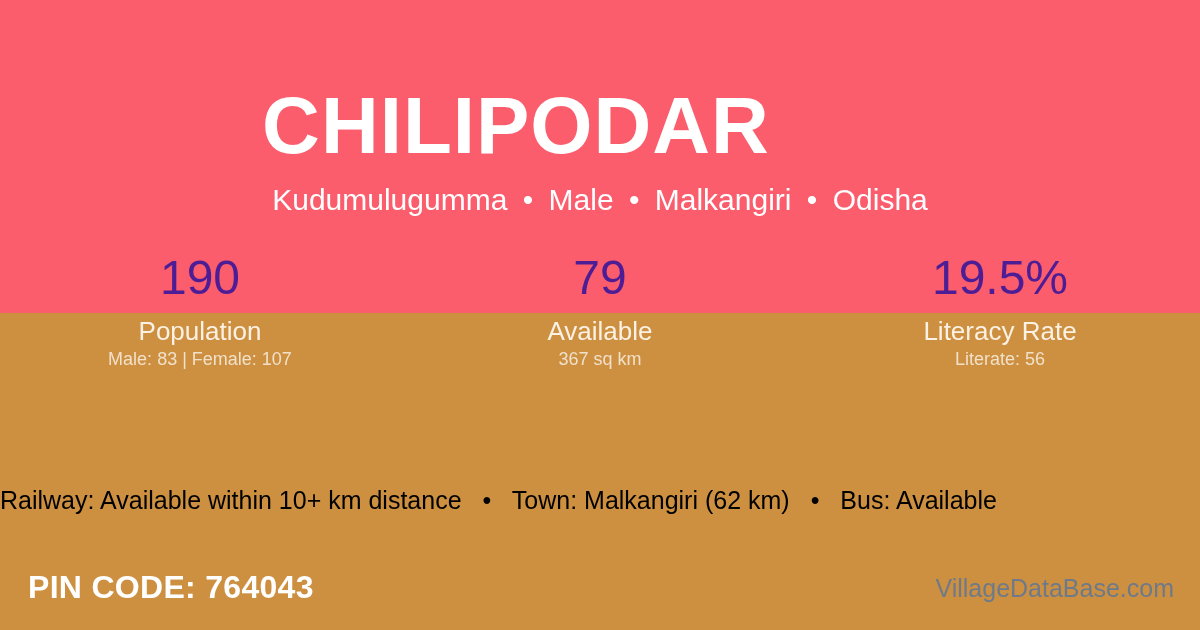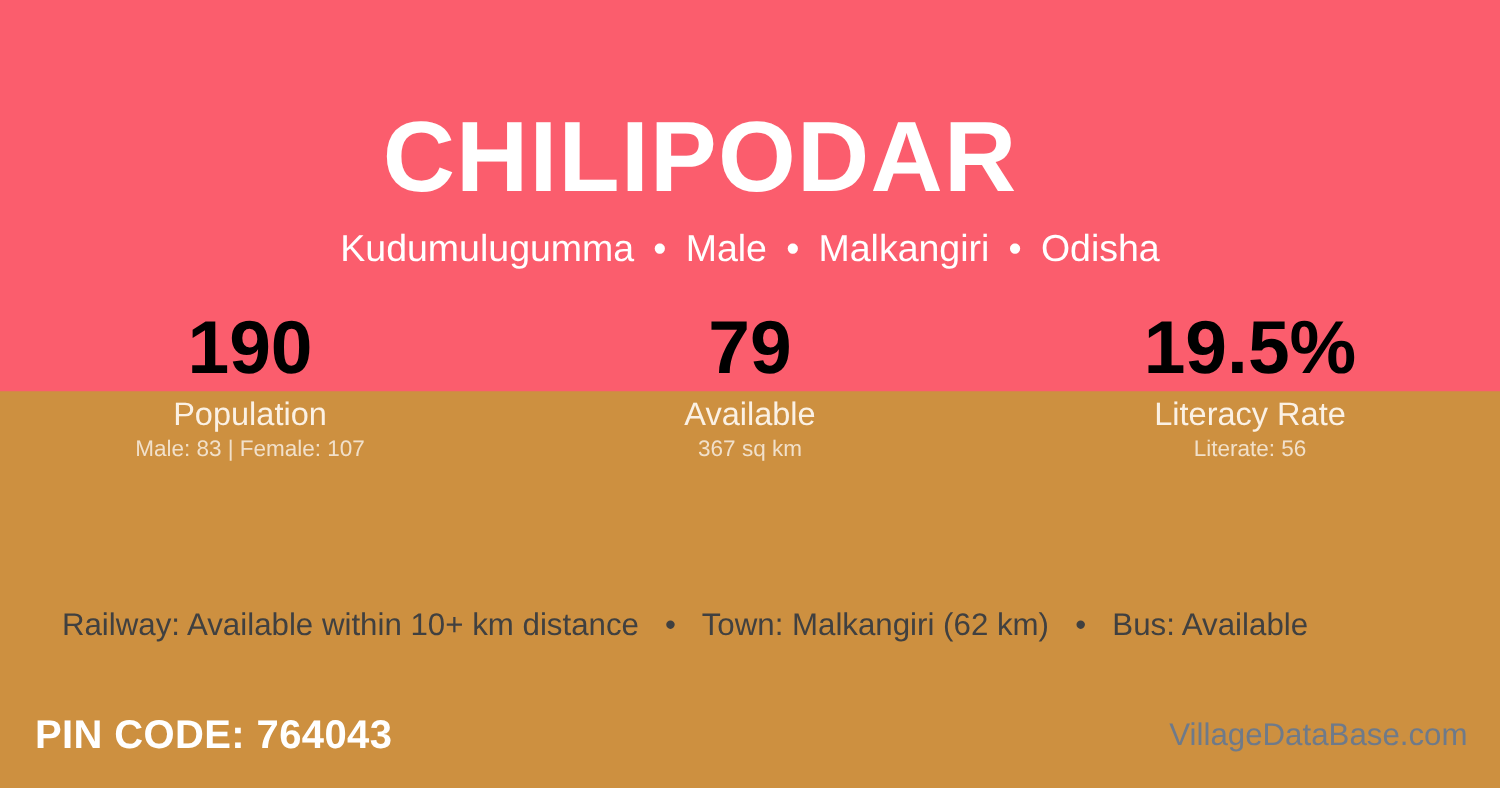--- a/index.html
+++ b/index.html
@@ -39,21 +39,20 @@
     left: 0;
     top: 78px;
     width: 1032px;
     text-align: center;
     font-size: 80px;
     line-height: 96px;
     font-weight: bold;
     color: #ffffff;
     letter-spacing: 1px;
     white-space: nowrap;
-    padding-left: 44px;
   }
 
   
   .subtitle {
     position: absolute;
     left: 0;
     top: 180px;
     width: 1200px;
     text-align: center;
     font-size: 30px;
@@ -73,24 +72,24 @@
     top: 243px;
     width: 1200px;
     display: flex;
     flex-direction: row;
   }
   .stat {
     flex: 1 1 0;
     text-align: center;
   }
   .stat-value {
-    font-size: 60px;
+    font-size: 48px;
     line-height: 70px;
-    font-weight: bold;
-    color: #000000;
+    font-weight: normal;
+    color: #4c1d95;
     white-space: nowrap;
   }
   .stat-label {
     margin-top: 2px;
     font-size: 26px;
     line-height: 32px;
     font-weight: normal;
     color: #fbf1e4;
     white-space: nowrap;
   }
@@ -102,24 +101,23 @@
     color: rgba(255, 255, 255, 0.72);
     white-space: nowrap;
   }
 
   
   .transport {
     position: absolute;
     left: 0;
     top: 482px;
     width: 1096px;
-    text-align: center;
     font-size: 25px;
     line-height: 36px;
-    color: #404040;
+    color: #000000;
     white-space: nowrap;
   }
   .transport .sep {
     padding: 0 14px;
   }
 
   
   .footer {
     position: absolute;
     left: 0;

